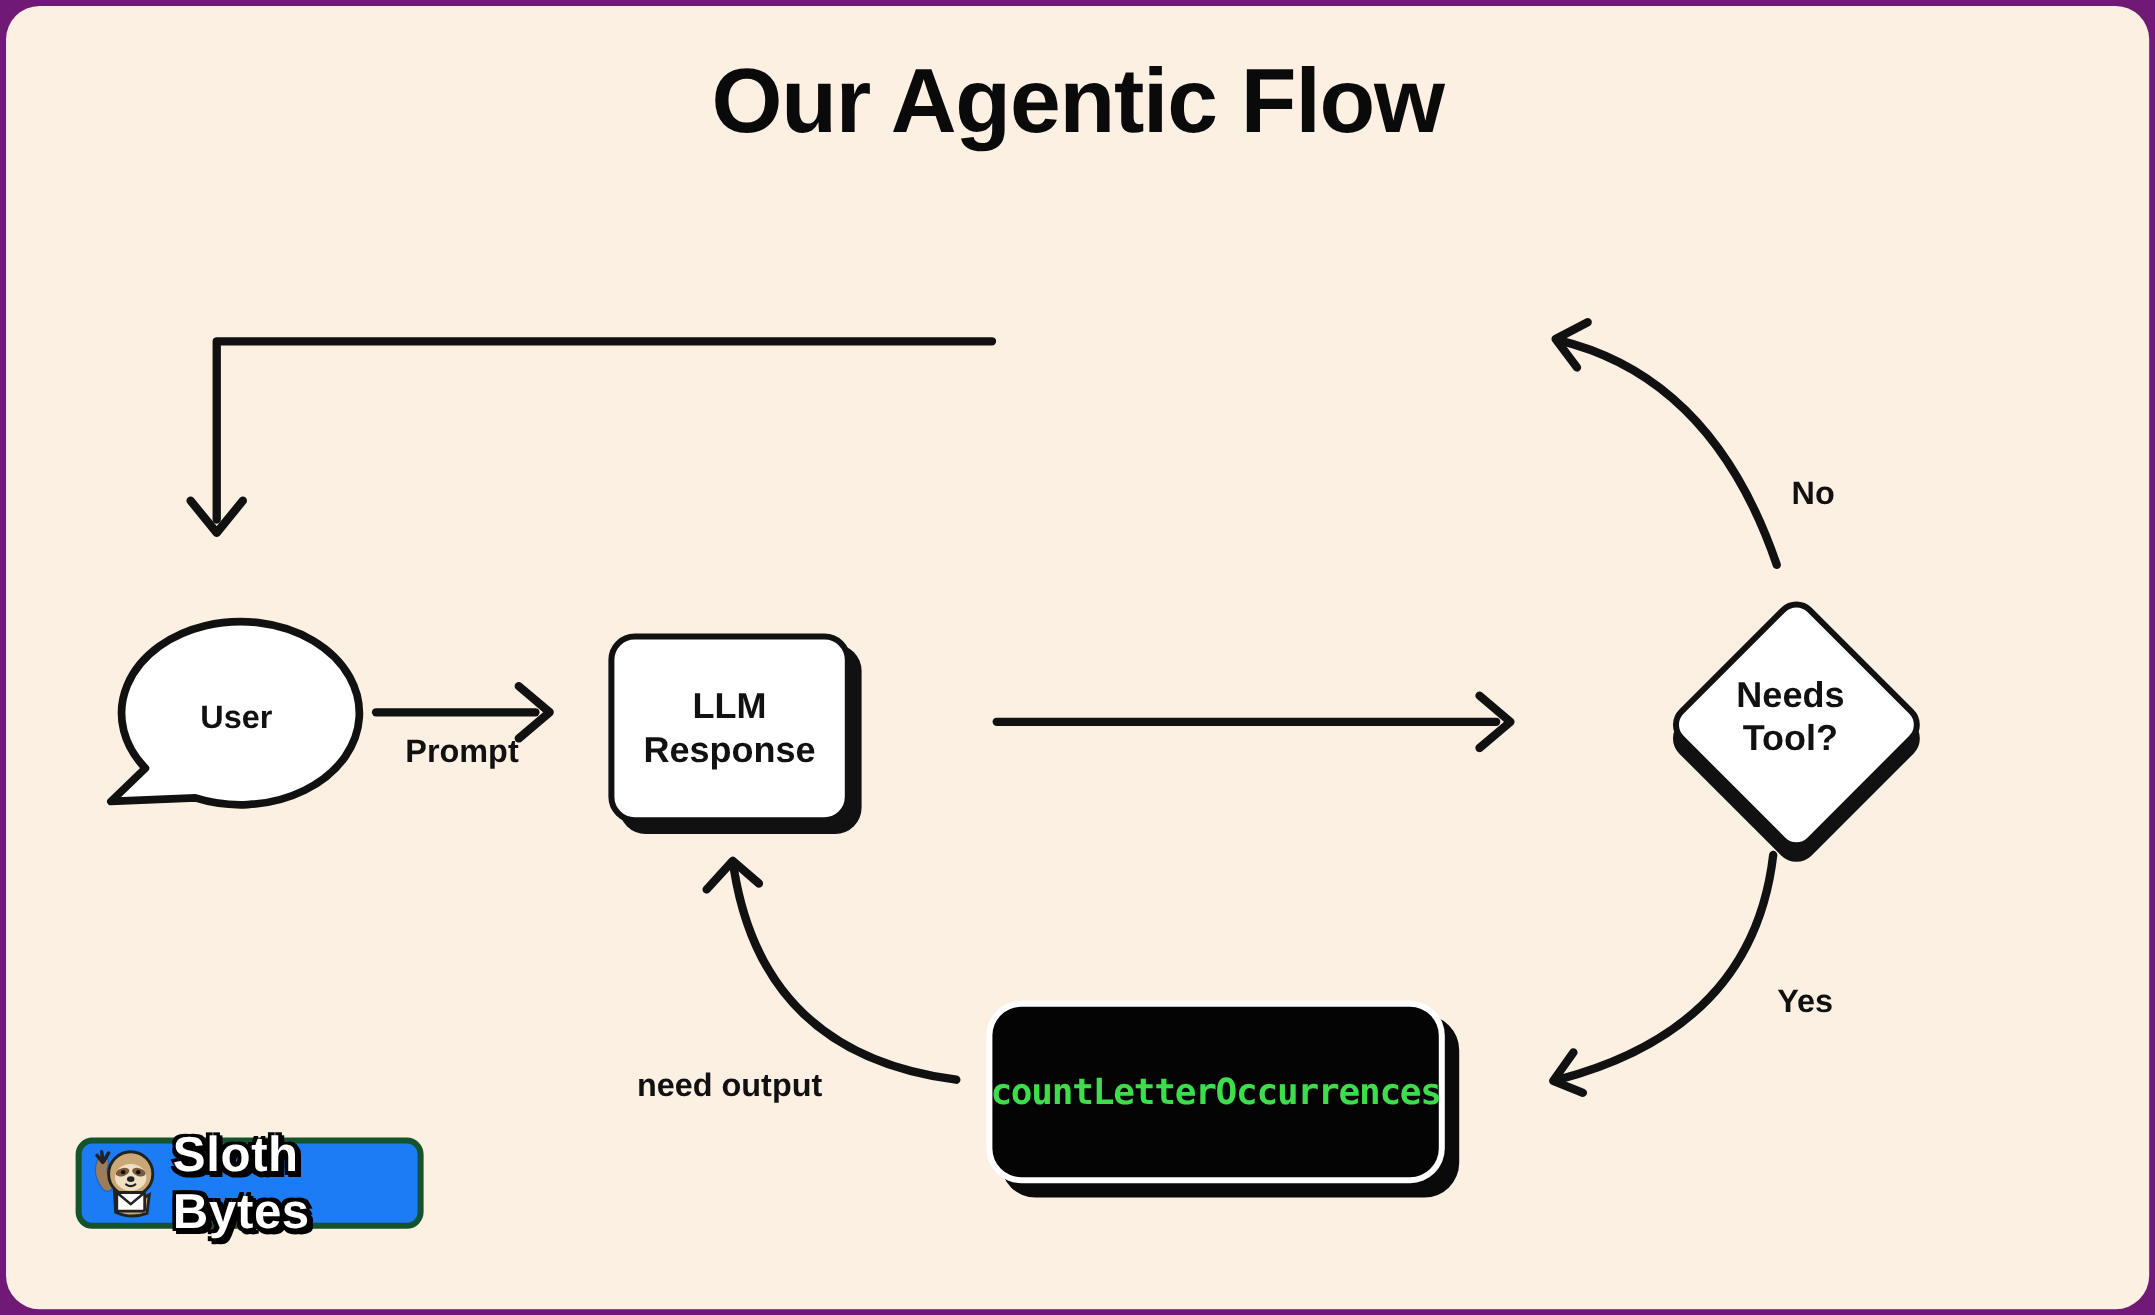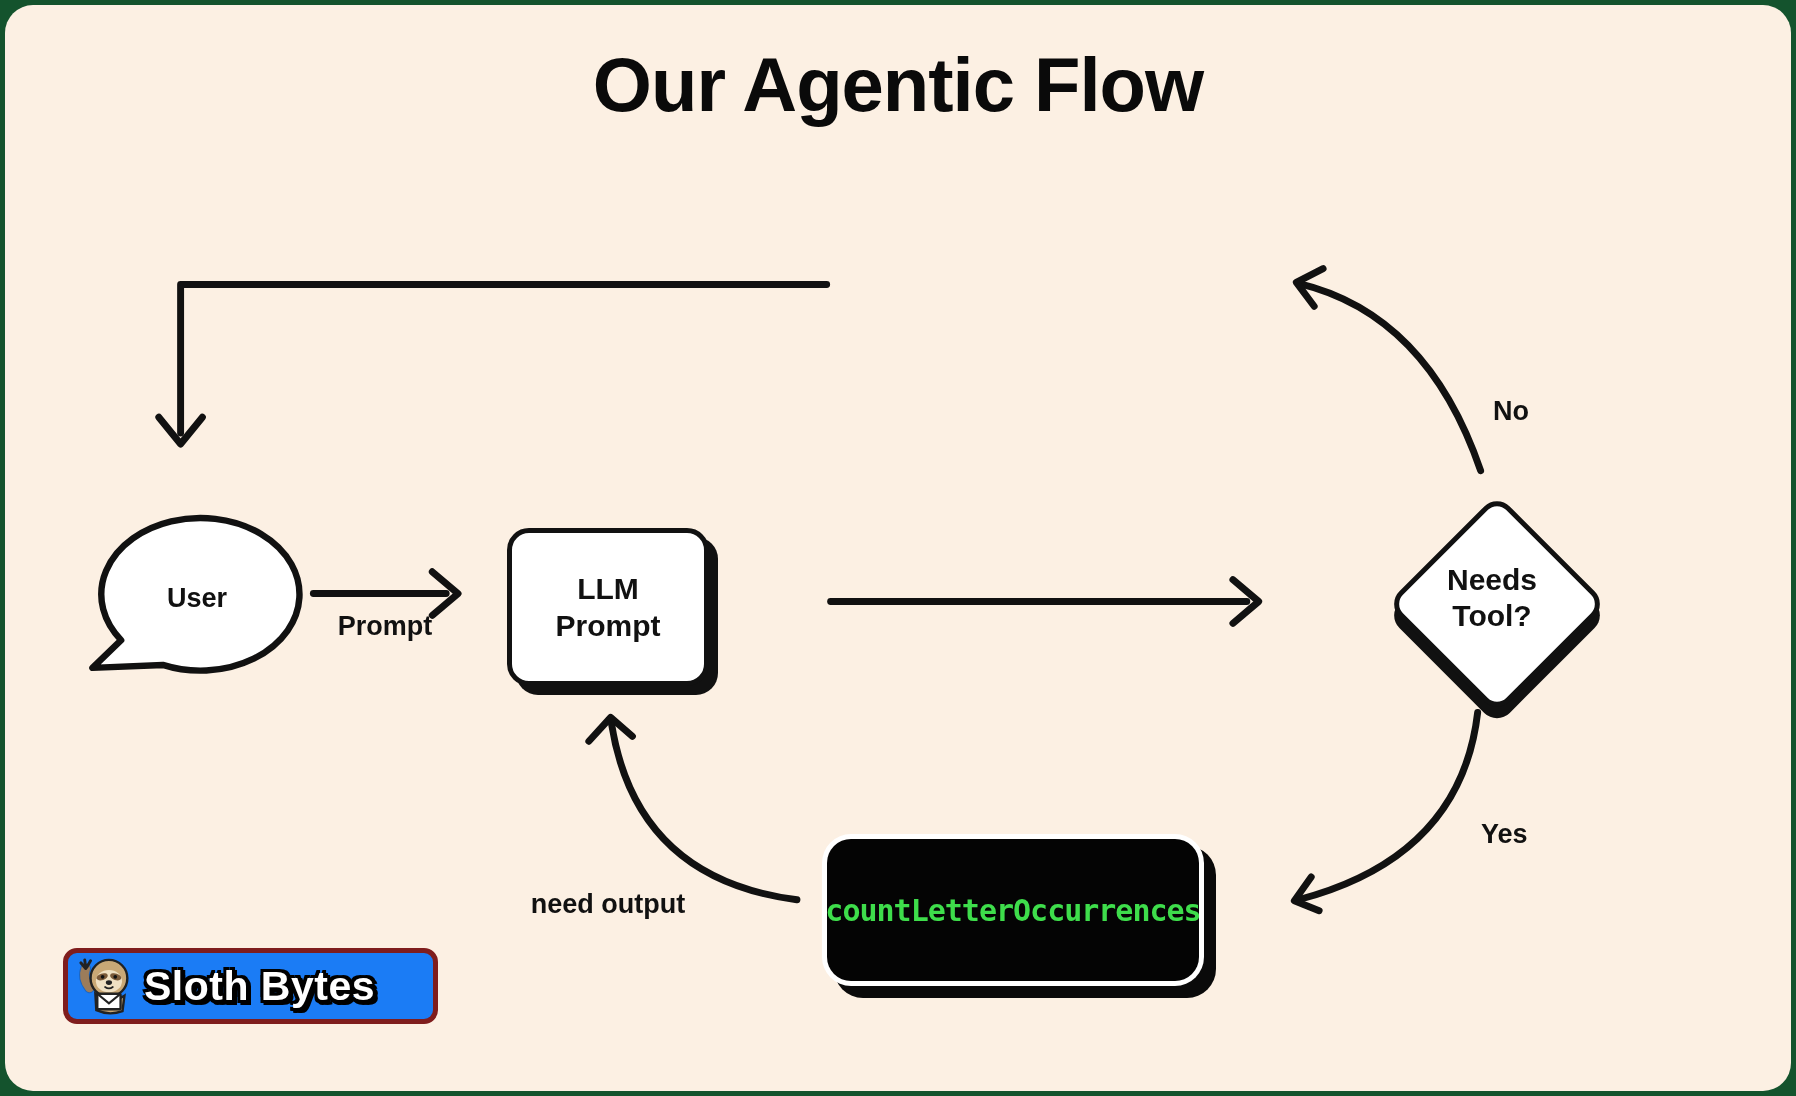--- a/index.html
+++ b/index.html
@@ -2,21 +2,21 @@
 <html style="--bg: #FCF0E3; --ink: #111111; --code-green: #3EDD4B; --logo-blue: #1B7CF5;"><head>
 <meta charset="utf-8">
 <style>
   :root{
     --bg:#FCF0E3;
     --ink:#111111;
     --code-green:#3EDD4B;
     --logo-blue:#1B7CF5;
   }
   html,body{margin:0;padding:0;background:#000;}
-  .canvas{position:relative;width:1796px;height:1096px;background:#14532d;overflow:hidden;
+  .canvas{position:relative;width:1796px;height:1096px;background:#701a75;overflow:hidden;
           font-family:"Liberation Sans", sans-serif;color:var(--ink);}
   .page{position:absolute;inset:5px;background:var(--bg);border-radius:28px;}
 
   .abs{position:absolute;}
 
   
   .title{left:0;right:0;top:36px;text-align:center;font-size:76px;font-weight:800;
          letter-spacing:-1px;color:#0a0a0a;}
 
   
@@ -48,22 +48,22 @@
   
   .edge-label{font-size:27px;font-weight:800;}
   .lbl-user{left:132px;top:578px;width:120px;text-align:center;}
   .lbl-prompt{left:300px;top:606px;width:160px;text-align:center;}
   .lbl-question{left:830px;top:518px;width:430px;line-height:1.2;white-space:pre-line;}
   .lbl-no{left:1488px;top:356px;width:80px;margin-top:35px;}
   .lbl-yes{left:1476px;top:814px;width:90px;}
   .lbl-tool-output{left:523px;top:884px;width:160px;text-align:center;}
 
   
-  .logo{left:58px;top:943px;width:375px;height:76px;background:var(--logo-blue);
-        border:5px solid #7f1d1d;border-radius:14px;display:flex;align-items:center;
+  .logo{left:58px;top:943px;width:290px;height:76px;background:var(--logo-blue);
+        border:5px solid #14532d;border-radius:14px;display:flex;align-items:center;
         box-sizing:border-box;padding-left:8px;gap:6px;}
   .logo-text{font-size:41px;font-weight:800;color:#fff;letter-spacing:0.5px;
     text-shadow:-3px -3px 0 #000, 3px -3px 0 #000, -3px 3px 0 #000, 3px 3px 0 #000,
                 5px 5px 0 #000, 0 5px 0 #000, 5px 0 0 #000;}
   .sloth{width:62px;height:62px;flex:0 0 auto;}
 </style>
 </head>
 <body>
 
 <div class="canvas">
@@ -104,21 +104,21 @@
         <path class="stroke" d="M 796 903 Q 634 882 609 726"></path>
         <path class="stroke" d="M 586 743 L 608 719 L 630 738"></path>
       </g>
     </svg>
 
 
     <div class="abs edge-label lbl-user">User</div>
 
     <div class="abs node reasons-box">
       <span style="white-space:pre-line;">LLM
-Prompt</span>
+Response</span>
     </div>
 
     <div class="abs diamond"></div>
     <div class="abs diamond-label">Needs
 Tool?</div>
 
     <div class="abs code-box">
       <code>countLetterOccurrences</code>
     </div>
 

